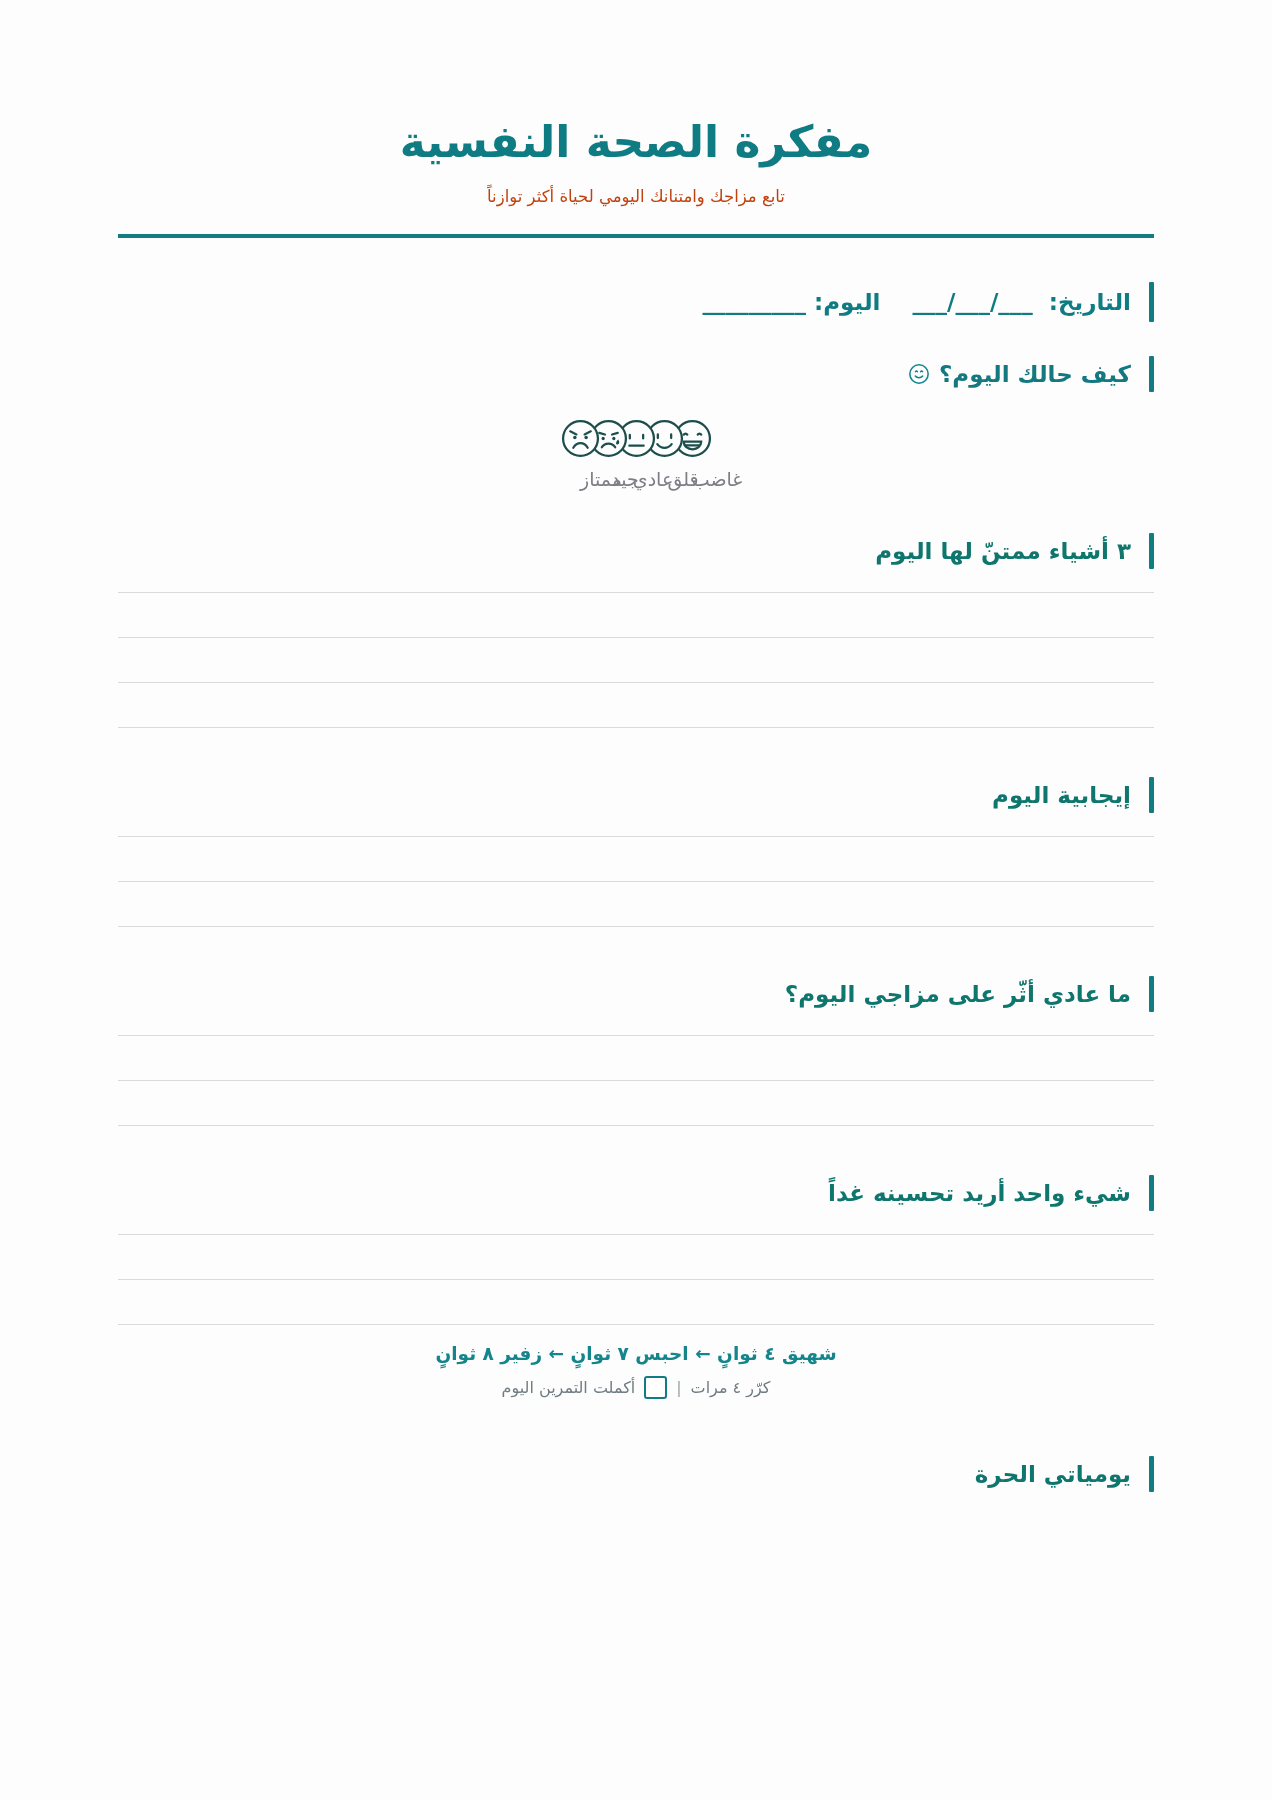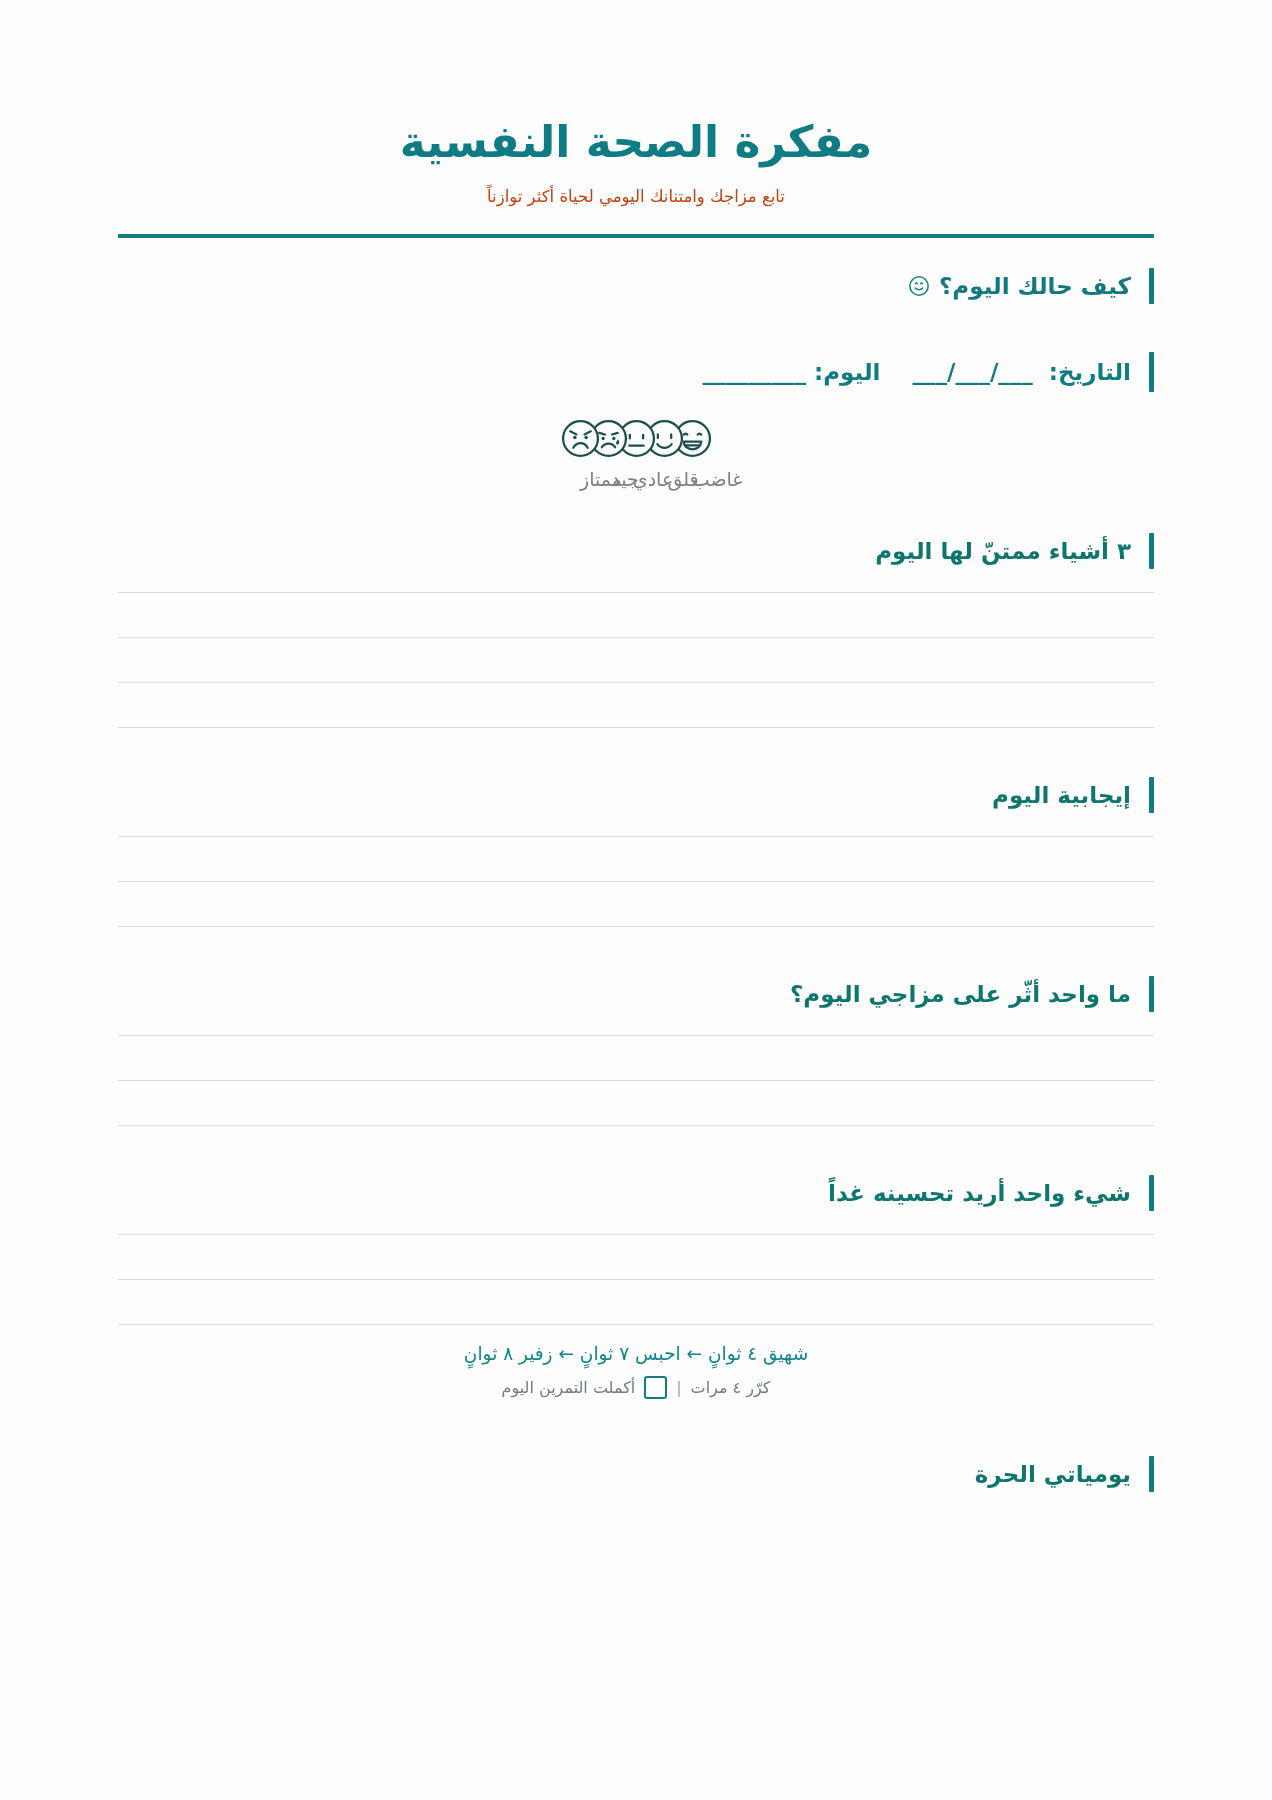--- a/index.html
+++ b/index.html
@@ -158,21 +158,21 @@
     height: 44px;
     border-bottom: 1.4px solid #d8dcdd;
   }
   .wline:first-child { border-top: 1.4px solid #d8dcdd; }
 
   
   .breath-steps {
     margin-top: 18px;
     text-align: center;
     font-size: 18.5px;
-    font-weight: normal;
+    font-weight: bold;
     color: #13858b;
     direction: rtl;
   }
   .breath-note {
     margin-top: 12px;
     text-align: center;
     font-size: 16px;
     color: #6f7d83;
     direction: rtl;
     display: flex;
@@ -198,40 +198,40 @@
 
 <div class="page">
   <div class="sheet">
 
     <div class="header">
       <h1 class="title">مفكرة الصحة النفسية</h1>
       <p class="subtitle">تابع مزاجك وامتنانك اليومي لحياة أكثر توازناً</p>
       <div class="header-rule"></div>
     </div>
 
+    <div class="row date-row">
+      <div class="bar bar-tall"></div>
+      <div class="date-text">التاريخ:  ___/___/___    اليوم: _________</div>
+    </div>
+
     <div class="row mood-row">
       <div class="bar bar-mid"></div>
       <div class="mood-q">
         <span>كيف حالك اليوم؟</span>
         <span class="smiley-inline">
           <svg width="22" height="22" viewBox="0 0 24 24" fill="none" stroke="#13858b" stroke-width="1.7">
             <circle cx="12" cy="12" r="10"></circle>
             <path d="M8 14.3c1 1.2 2.4 1.8 4 1.8s3-0.6 4-1.8" stroke-linecap="round"></path>
             <path d="M8.2 9.4c0.5-0.7 1.5-0.7 2 0" stroke-linecap="round"></path>
             <path d="M13.8 9.4c0.5-0.7 1.5-0.7 2 0" stroke-linecap="round"></path>
           </svg>
         </span>
       </div>
     </div>
 
-    <div class="row date-row">
-      <div class="bar bar-tall"></div>
-      <div class="date-text">التاريخ:  ___/___/___    اليوم: _________</div>
-    </div>
-
     <div class="mood-strip">
       <div class="faces">
 
         <span class="face">
           <svg width="41" height="41" viewBox="0 0 40 40" fill="#fdfdfd" stroke="#1c4f4c" stroke-width="2.2">
             <circle cx="20" cy="20" r="17"></circle>
             <path d="M10 13l6 3M30 13l-6 3" stroke-linecap="round"></path>
             <circle cx="14.5" cy="19" r="1.7" fill="#1c4f4c" stroke="none"></circle>
             <circle cx="25.5" cy="19" r="1.7" fill="#1c4f4c" stroke="none"></circle>
             <path d="M13 29c1.8-3 4.2-4.4 7-4.4s5.2 1.4 7 4.4" stroke-linecap="round" fill="none"></path>
@@ -302,21 +302,21 @@
       <div class="bar bar-mid"></div>
       <div class="row-text">إيجابية اليوم</div>
     </div>
     <div class="lines">
       <div class="wline"></div>
       <div class="wline"></div>
     </div>
 
     <div class="row section-head">
       <div class="bar bar-mid"></div>
-      <div class="row-text">ما واحد أثّر على مزاجي اليوم؟</div>
+      <div class="row-text">ما عادي أثّر على مزاجي اليوم؟</div>
     </div>
     <div class="lines">
       <div class="wline"></div>
       <div class="wline"></div>
     </div>
 
     <div class="row section-head">
       <div class="bar bar-mid"></div>
       <div class="row-text">شيء واحد أريد تحسينه غداً</div>
     </div>

